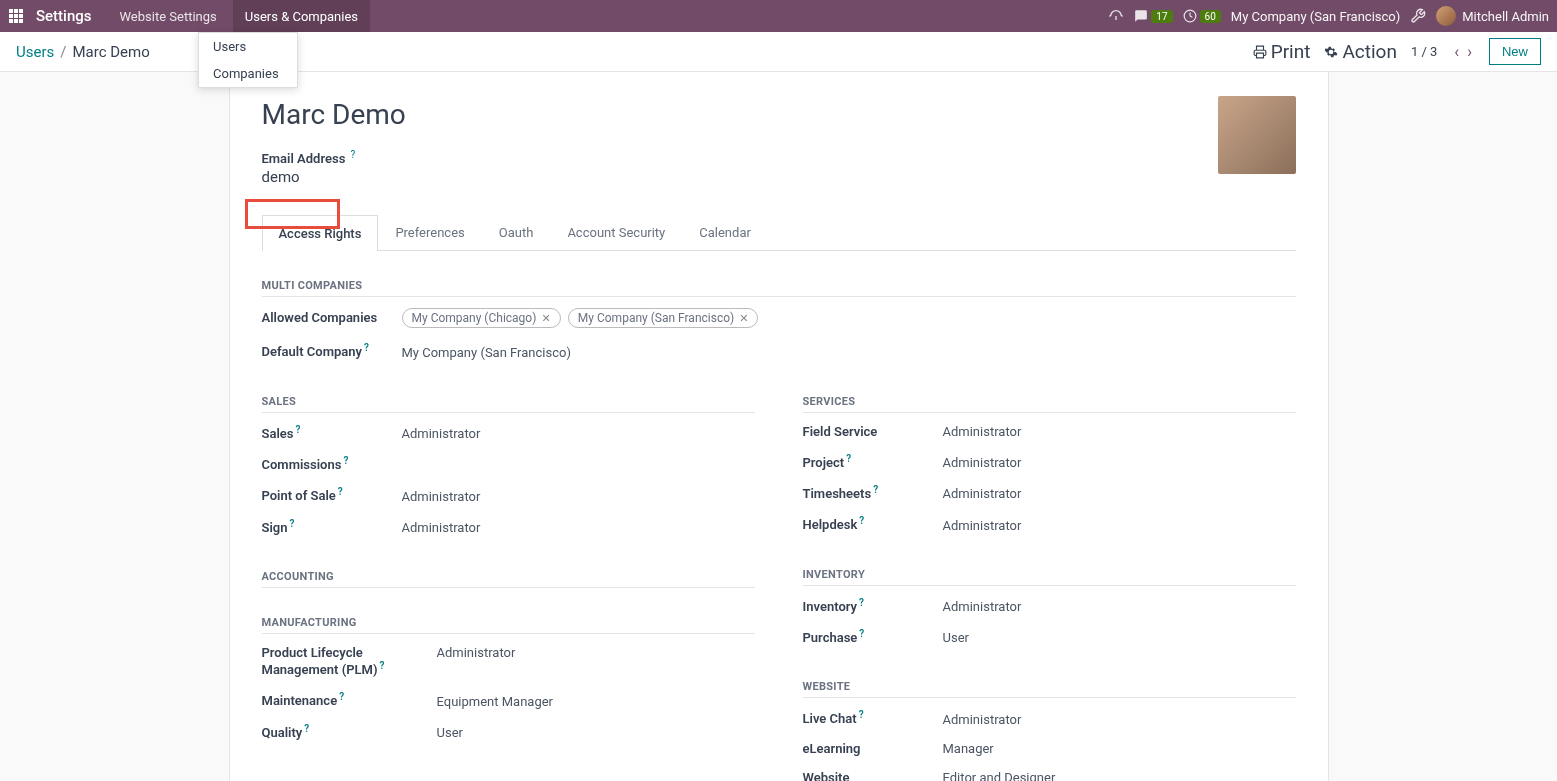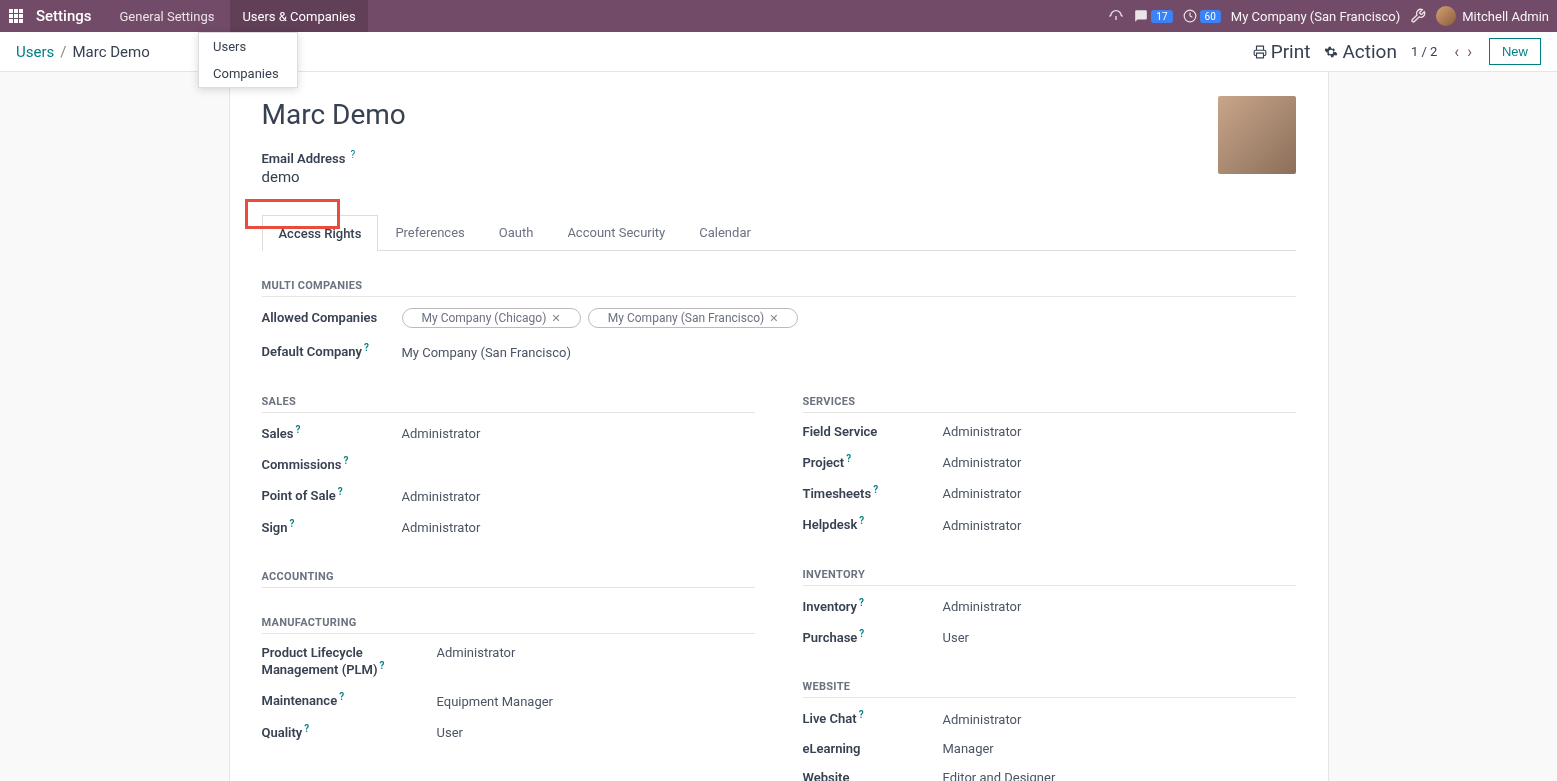--- a/index.html
+++ b/index.html
@@ -8,21 +8,21 @@
 
 .navbar { background: #714B67; color: #fff; height: 32px; display: flex; align-items: center; padding: 8px 8px; }
 .navbar-left { display: flex; align-items: center; gap: 4px; }
 .apps-icon { width: 16px; height: 16px; display: flex; flex-wrap: wrap; gap: 1px; padding: 1px; cursor: pointer; margin-right: 8px; }
 .apps-icon span { width: 4px; height: 4px; background: #fff; }
 .nav-title { font-weight: 500; font-size: 15px; margin-right: 12px; }
 .nav-link { color: rgba(255,255,255,0.85); padding: 0 12px; font-size: 13px; cursor: pointer; height: 32px; display: flex; align-items: center; }
 .nav-link.active { background: rgba(0,0,0,0.15); color: #fff; }
 .navbar-right { margin-left: auto; display: flex; align-items: center; gap: 10px; }
 .nav-icon { color: rgba(255,255,255,0.85); cursor: pointer; font-size: 14px; position: relative; display: flex; align-items: center; }
-.badge { background: #3b82f6; color: #fff; font-size: 10px; padding: 1px 5px; border-radius: 3px; margin-left: 3px; }
+.badge { background: #4d7c0f; color: #fff; font-size: 10px; padding: 1px 5px; border-radius: 3px; margin-left: 3px; }
 .company-name { color: rgba(255,255,255,0.95); font-size: 13px; cursor: pointer; }
 .user-section { display: flex; align-items: center; gap: 6px; cursor: pointer; color: rgba(255,255,255,0.95); }
 .avatar-small { width: 20px; height: 20px; border-radius: 50%; background: linear-gradient(135deg, #d4a373, #8b5a3c); }
 
 
 .dropdown { position: absolute; top: 32px; left: 198px; background: #fff; border: 1px solid #ddd; box-shadow: 0 2px 8px rgba(0,0,0,0.15); min-width: 100px; z-index: 100; }
 .dropdown-item { padding: 6px 14px; font-size: 13px; cursor: pointer; color: #374151; }
 .red-box { border: 3px solid #e74c3c; position: absolute; pointer-events: none; }
 
 
@@ -56,41 +56,41 @@
 
 .section-title { font-size: 11px; font-weight: 700; color: #6b7280; letter-spacing: 0.3px; margin-top: 28px; margin-bottom: 4px; border-bottom: 1px solid #e5e5e5; padding-bottom: 4px; }
 .two-col { display: flex; gap: 48px; }
 .col { flex: 1; }
 .field-row { display: flex; align-items: baseline; padding: 7px 0; }
 .field-row .label { width: 140px; flex-shrink: 0; font-weight: 600; font-size: 13px; color: #374151; }
 .field-row .value { color: #4b5563; font-size: 13px; }
 .label-wide { width: 175px !important; }
 
 
-.tag { display: inline-flex; align-items: center; border: 1px solid #bbb; border-radius: 12px; padding: 2px 19px; font-size: 12px; color: #6b7280; margin-right: 4px; gap: 5px; }
+.tag { display: inline-flex; align-items: center; border: 1px solid #bbb; border-radius: 12px; padding: 2px 9px; font-size: 12px; color: #6b7280; margin-right: 4px; gap: 5px; }
 .tag-x { cursor: pointer; font-size: 11px; color: #888; }
 </style>
 </head>
 <body>
 
 <div class="navbar">
   <div class="navbar-left">
     <div class="apps-icon">
       <span></span>
         <span></span>
         <span></span>
         <span></span>
         <span></span>
         <span></span>
         <span></span>
         <span></span>
         <span></span>
     </div>
     <span class="nav-title">Settings</span>
-    <span class="nav-link">General Settings</span>
+    <span class="nav-link">Website Settings</span>
     <span class="nav-link active">Users &amp; Companies</span>
   </div>
   <div class="navbar-right">
     <span class="nav-icon">
       <svg width="16" height="16" viewBox="0 0 24 24" fill="none" stroke="currentColor" stroke-width="2">
           <path d="M4 12a8 8 0 0 1 16 0M2 12h2m16 0h2M12 18v-6"></path>
         </svg>
     </span>
     <span class="nav-icon">
       <svg width="14" height="14" viewBox="0 0 24 24" fill="currentColor">
@@ -136,21 +136,21 @@
           <path d="M6 9V2h12v7M6 18H4a2 2 0 0 1-2-2v-5a2 2 0 0 1 2-2h16a2 2 0 0 1 2 2v5a2 2 0 0 1-2 2h-2M6 14h12v8H6z"></path>
         </svg>
       <span>Print</span>
     </div>
     <div class="action-btn">
       <svg width="14" height="14" viewBox="0 0 24 24" fill="currentColor">
           <path d="M12 8a4 4 0 1 0 0 8 4 4 0 0 0 0-8zm9 4a7 7 0 0 1-.1 1.2l2.1 1.6-2 3.5-2.5-1a7 7 0 0 1-2 1.2l-.4 2.7h-4l-.4-2.7a7 7 0 0 1-2-1.2l-2.5 1-2-3.5 2.1-1.6A7 7 0 0 1 3 12a7 7 0 0 1 .1-1.2L1 9.2l2-3.5 2.5 1a7 7 0 0 1 2-1.2L7.9 2.8h4l.4 2.7a7 7 0 0 1 2 1.2l2.5-1 2 3.5-2.1 1.6c.1.4.1.8.1 1.2z"></path>
         </svg>
       <span>Action</span>
     </div>
-    <span class="pager">1 / 2</span>
+    <span class="pager">1 / 3</span>
     <div class="pager-arrows">
       <span class="pager-arrow">‹</span>
       <span class="pager-arrow">›</span>
     </div>
     <button class="btn-new">New</button>
   </div>
 </div>
 
 <div class="content">
   <div class="form-header">

